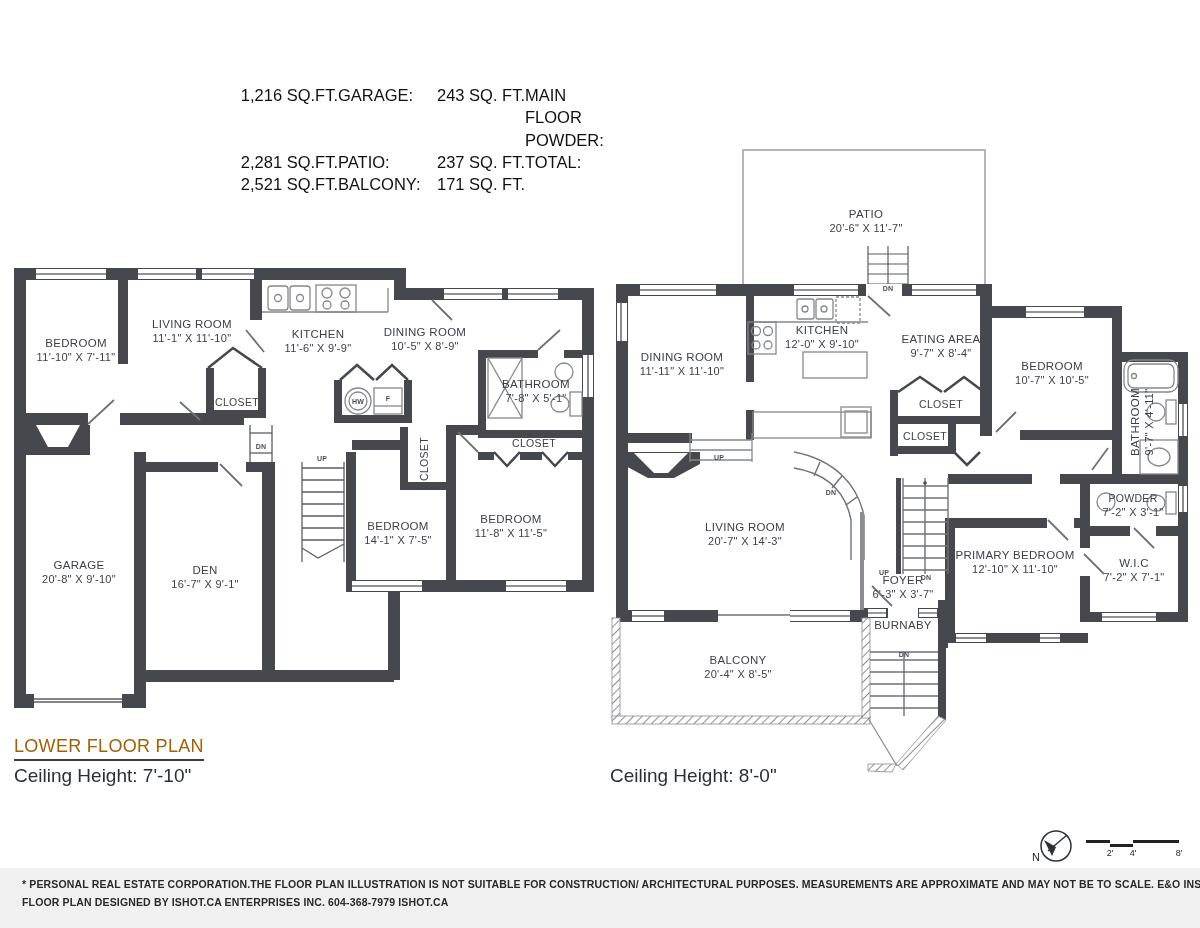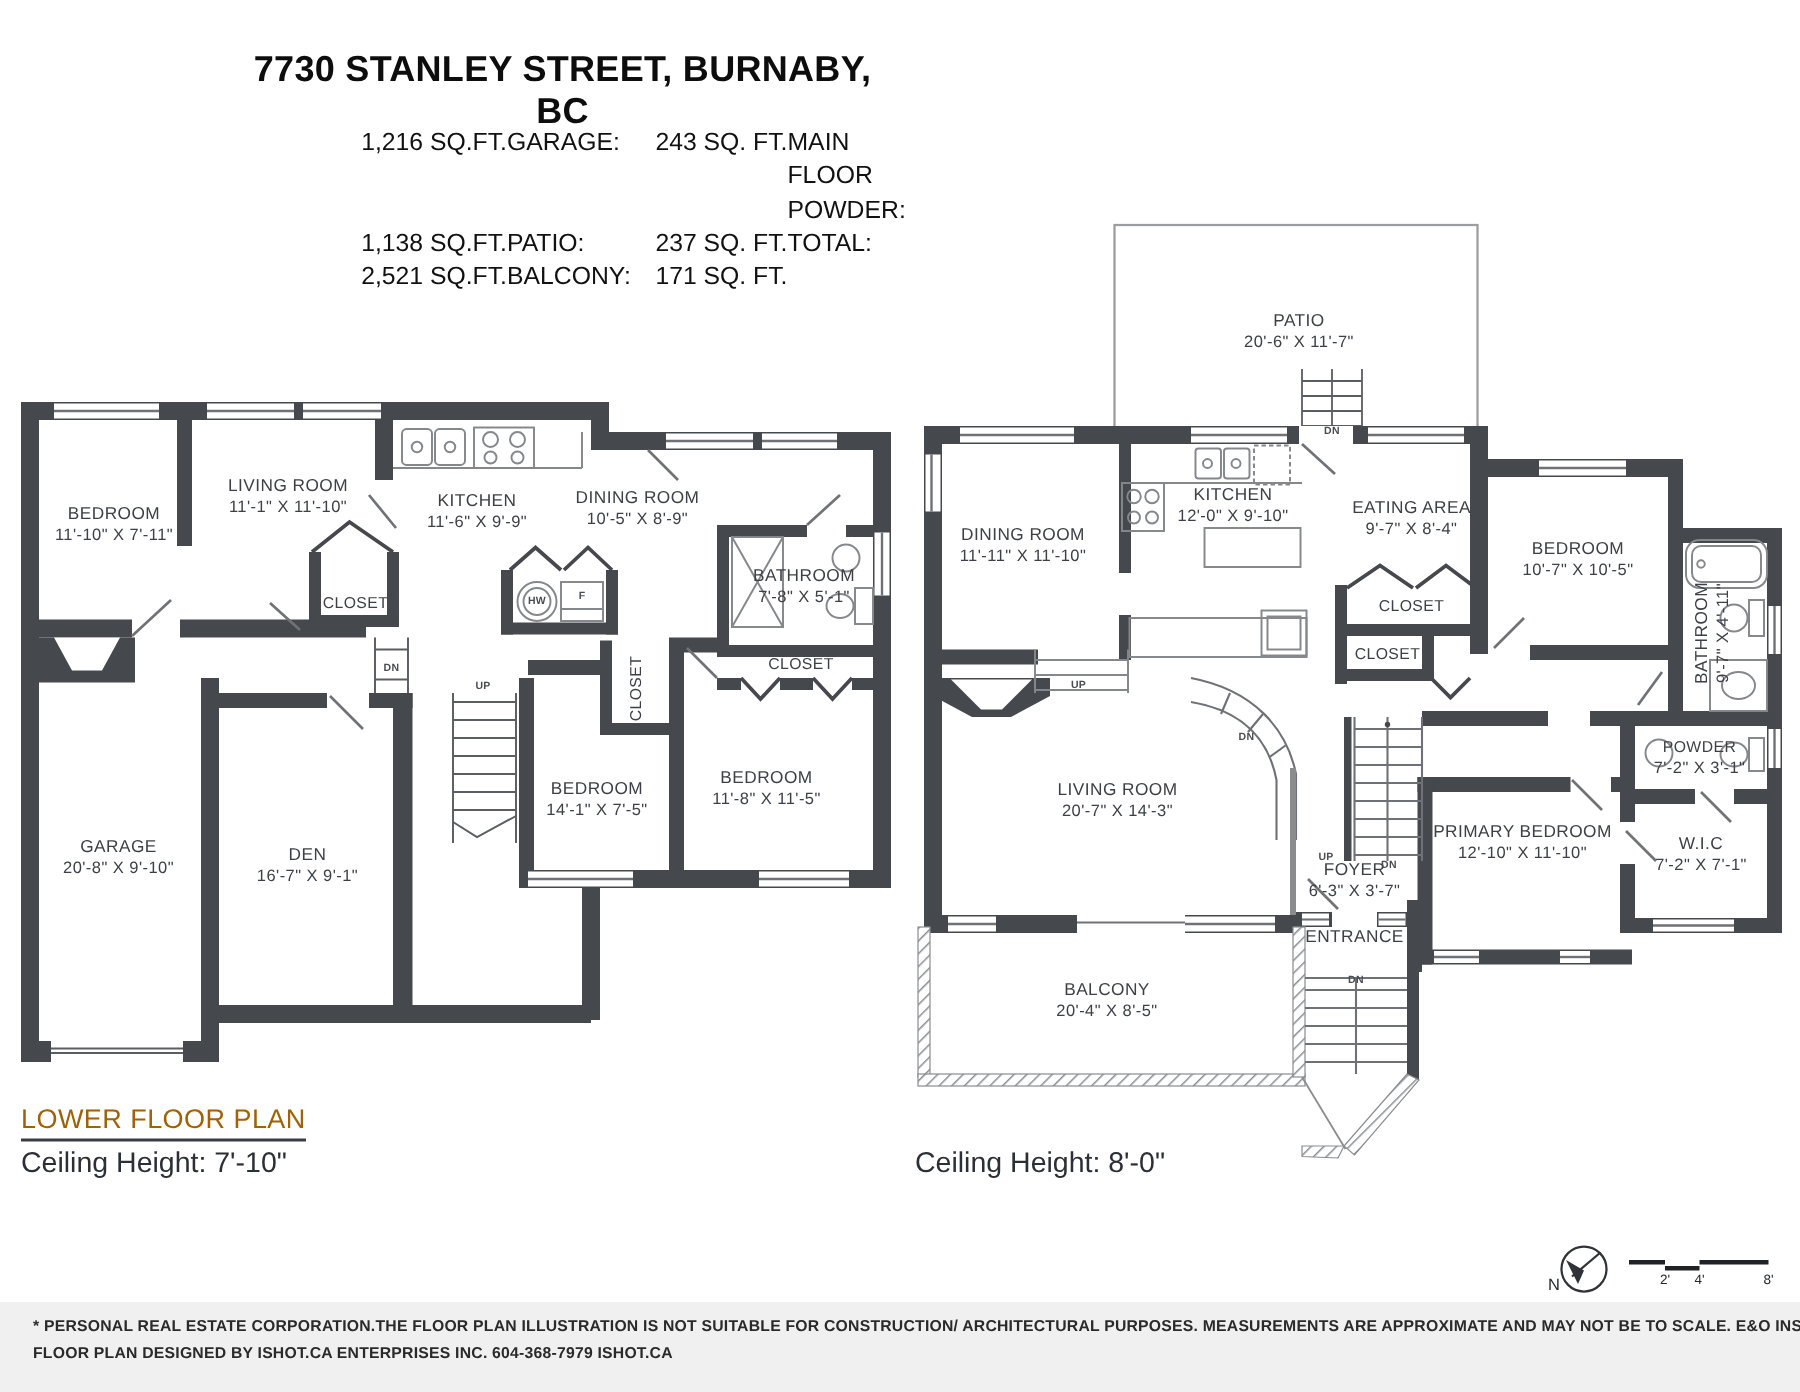--- a/index.html
+++ b/index.html
@@ -349,27 +349,26 @@
       <line x1="1067" y1="835" x2="1048" y2="851" stroke="#2f3337" stroke-width="1.5"></line>
       <polygon points="1044,840 1052,856 1056,847" fill="#2f3337"></polygon>
     </g>
     <g fill="#1f2328">
       <rect x="1086" y="840" width="24" height="3"></rect>
       <rect x="1110" y="844" width="23" height="3"></rect>
       <rect x="1133" y="840" width="46" height="3"></rect>
     </g>
   </svg>
 
-  <div id="title">7730 STANLEY STREET, BURNABY, BC</div>
   <div id="summary">
     <div class="v">1,216 SQ.FT.</div>
     <div>GARAGE:</div>
     <div class="v">243 SQ. FT.</div>
     <div>MAIN FLOOR POWDER:</div>
-    <div class="v">1,138 SQ.FT.</div>
+    <div class="v">2,281 SQ.FT.</div>
     <div>PATIO:</div>
     <div class="v">237 SQ. FT.</div>
     <div class="b">TOTAL:</div>
     <div class="v b">2,521 SQ.FT.</div>
     <div>BALCONY:</div>
     <div class="v">171 SQ. FT.</div>
   </div>
 
   <div class="rl" style="left:76px;top:350px">
     <span class="rn">BEDROOM</span>
@@ -465,21 +464,21 @@
     </div>
   <div class="rl" style="left:1134px;top:570px">
     <span class="rn">W.I.C</span>
     <span class="rd">7'-2" X 7'-1"</span>
     </div>
   <div class="rl" style="left:903px;top:587px">
     <span class="rn">FOYER</span>
     <span class="rd">6'-3" X 3'-7"</span>
     </div>
   <div class="rl" style="left:903px;top:625px">
-    <span class="rn">ENTRANCE</span>
+    <span class="rn">BURNABY</span>
     </div>
   <div class="rl" style="left:738px;top:667px">
     <span class="rn">BALCONY</span>
     <span class="rd">20'-4" X 8'-5"</span>
     </div>
   <div class="tiny" style="left:888px;top:288px">DN</div>
   <div class="tiny" style="left:719px;top:457px">UP</div>
   <div class="tiny" style="left:831px;top:492px">DN</div>
   <div class="tiny" style="left:884px;top:572px">UP</div>
   <div class="tiny" style="left:926px;top:577px">DN</div>

